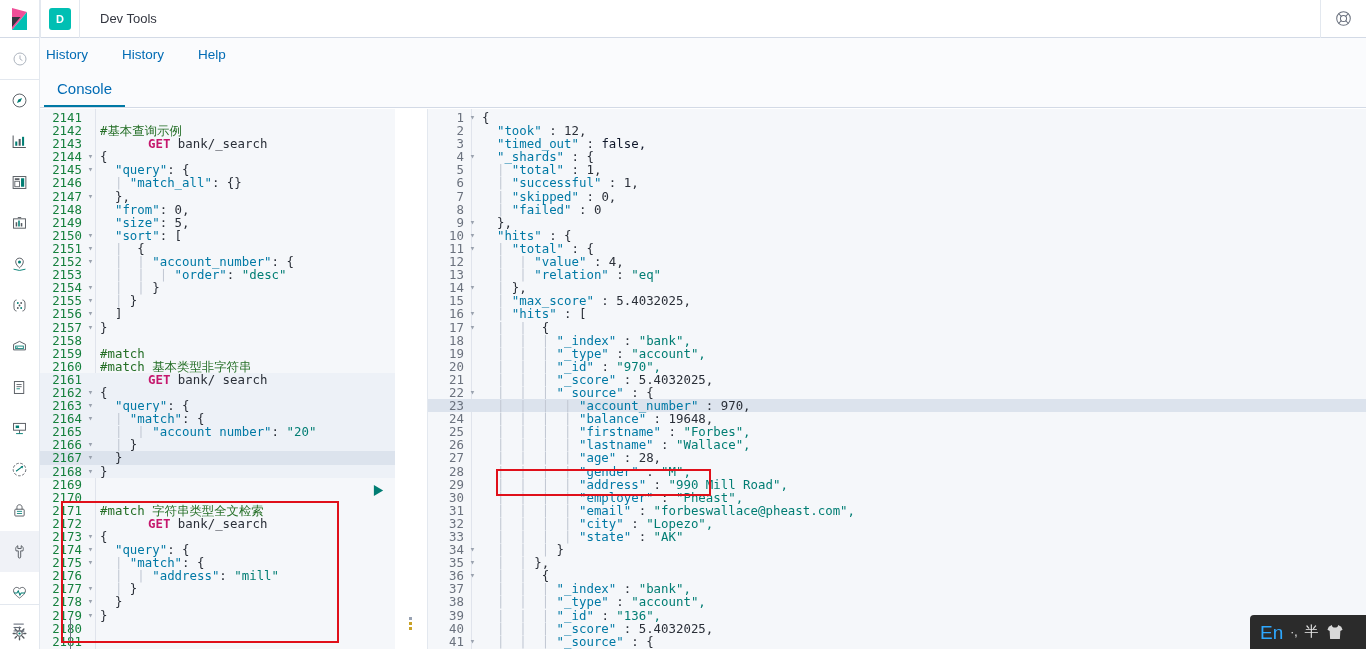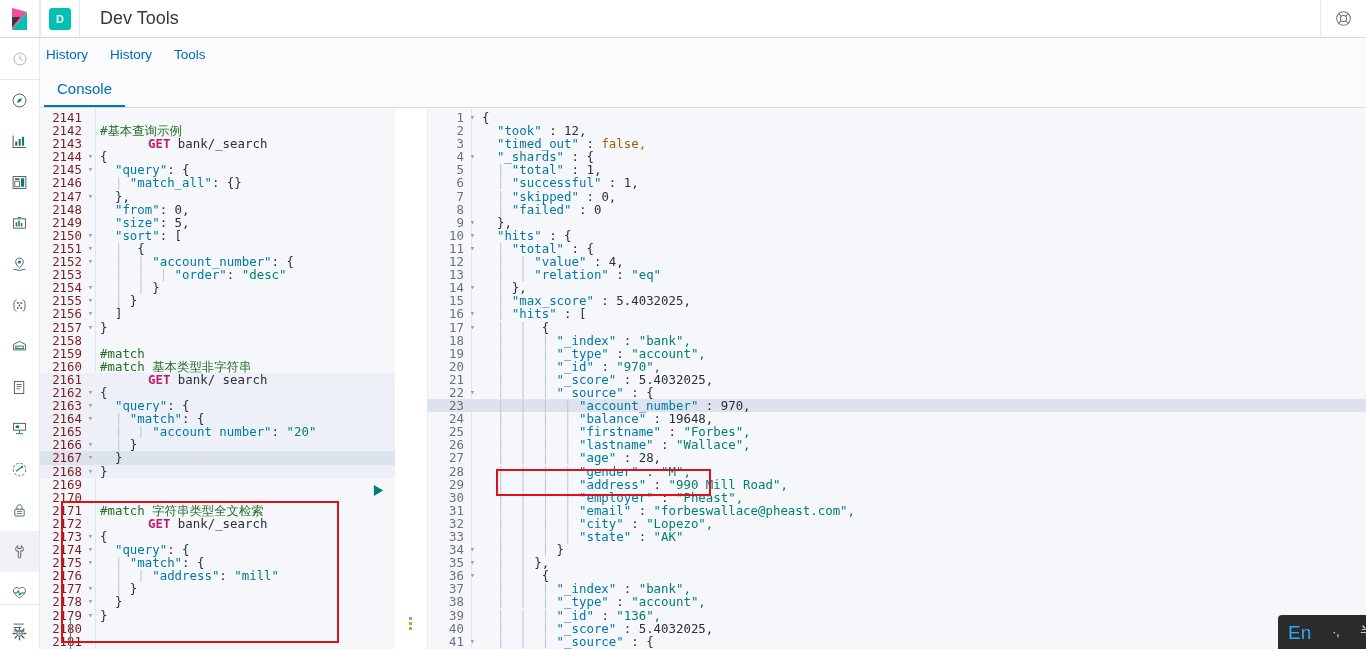--- a/index.html
+++ b/index.html
@@ -31,21 +31,21 @@
     display: flex; align-items: center; justify-content: center;
   }
   .app-badge {
     width: 22px; height: 22px; border-radius: 3px;
     background: #00bfb3; color: #ffffff;
     font-size: 11px; font-weight: bold;
     display: flex; align-items: center; justify-content: center;
   }
   .topbar-sep { width: 1px; height: 38px; background: #e3e8ef; }
   .app-title {
-    margin-left: 20px; font-size: 18px; color: #343741;
+    margin-left: 20px; font-size: 13px; color: #343741;
   }
   .topbar-right {
     margin-left: auto; display: flex; align-items: center; height: 38px;
   }
   .help-cell {
     width: 46px; height: 38px;
     display: flex; align-items: center; justify-content: center;
     border-left: 1px solid #e3e8ef;
   }
 
@@ -68,21 +68,21 @@
   }
   .rail-bottom .rail-item { height: 44px; }
 
   
   .navzone {
     position: absolute; top: 38px; left: 40px; width: 1326px; height: 70px;
     background: #fafbfd;
     border-bottom: 1px solid #d3dae6;
   }
   .navlinks {
-    display: flex; align-items: center; gap: 22px;
+    display: flex; align-items: center; gap: 34px;
     height: 33px; padding-left: 6px;
   }
   .navlink {
     color: #006bb4; font-size: 13.5px; cursor: pointer;
   }
   .tabs {
     display: flex; align-items: flex-end; gap: 0; height: 36px; padding-left: 4px;
   }
   .tab {
     height: 36px; padding: 0 13px;
@@ -120,21 +120,21 @@
     line-height: 13.1px;
     white-space: pre;
   }
   .cline {
     position: relative; height: 13.1px; display: flex; align-items: flex-start;
   }
   .cline.hl { background: #dce3ed; }
   .cline.blk { background: #edf1f7; }
   .gut {
     width: 46px; min-width: 46px; text-align: right; padding-right: 4px;
-    color: #7f1d1d; user-select: none;
+    color: #15803d; user-select: none;
   }
   .gutR {
     width: 40px; min-width: 40px; text-align: right; padding-right: 4px;
     color: #6a717d; user-select: none;
   }
   .fold {
     width: 9px; min-width: 9px; text-align: center; color: #9aa2ae;
     font-size: 9px; line-height: 13.1px;
   }
   .txt { padding-left: 5px; }
@@ -143,43 +143,43 @@
   }
 
   
   .t-com  { color: #236e25; }
   .t-meth { color: #c5176c; font-weight: bold; margin-left: 48px; }
   .t-url  { color: #2a2f38; }
   .t-key  { color: #0079a5; }
   .t-str  { color: #017d73; }
   .t-num  { color: #2a2f38; }
   .t-pun  { color: #2a2f38; }
-  .t-bool { color: #a16207; }
+  .t-bool { color: #0f172a; }
   .t-pipe { color: #c3c9d4; }
 
   
   .editor-actions {
     position: absolute; left: 332px; top: 374px;
     display: flex; gap: 9px; align-items: center;
   }
 
   
   .redbox {
     position: absolute; border: 2px solid #e0101a; pointer-events: none;
   }
 
   
   .caret { position: absolute; width: 1px; background: #6a717d; }
 
   
   .ime {
     position: absolute; right: 0; bottom: 0;
-    width: 88px; height: 34px;
+    width: 116px; height: 34px;
     background: #2b2b2b; border-radius: 4px 0 0 0;
-    display: flex; align-items: center; gap: 21px;
+    display: flex; align-items: center; gap: 7px;
     padding-left: 10px;
   }
   .ime-en { color: #2ea8ff; font-size: 19px; line-height: 19px; font-family: "Liberation Sans", sans-serif; }
   .ime-sym { color: #e8e8e8; font-size: 12px; }
   .ime-half { color: #e8e8e8; font-size: 14px; }
   .ime-shirt { width: 18px; height: 16px; }
 </style>
 </head>
 <body>
 
@@ -360,21 +360,21 @@
           <path d="M13 13 L16.5 14 L13 15.5" fill="#69707d"></path>
         </svg>
       </div>
     </div>
   </div>
 
   <div class="navzone">
     <div class="navlinks">
       <div class="navlink">History</div>
       <div class="navlink">History</div>
-      <div class="navlink">Tools</div>
+      <div class="navlink">Help</div>
     </div>
     <div class="tabs">
       <div class="tab active">Console</div>
     </div>
   </div>
 
   <div class="panes">
 
     <div class="pane-left">
       <div class="gutter-line" style="left:55px;"></div>

